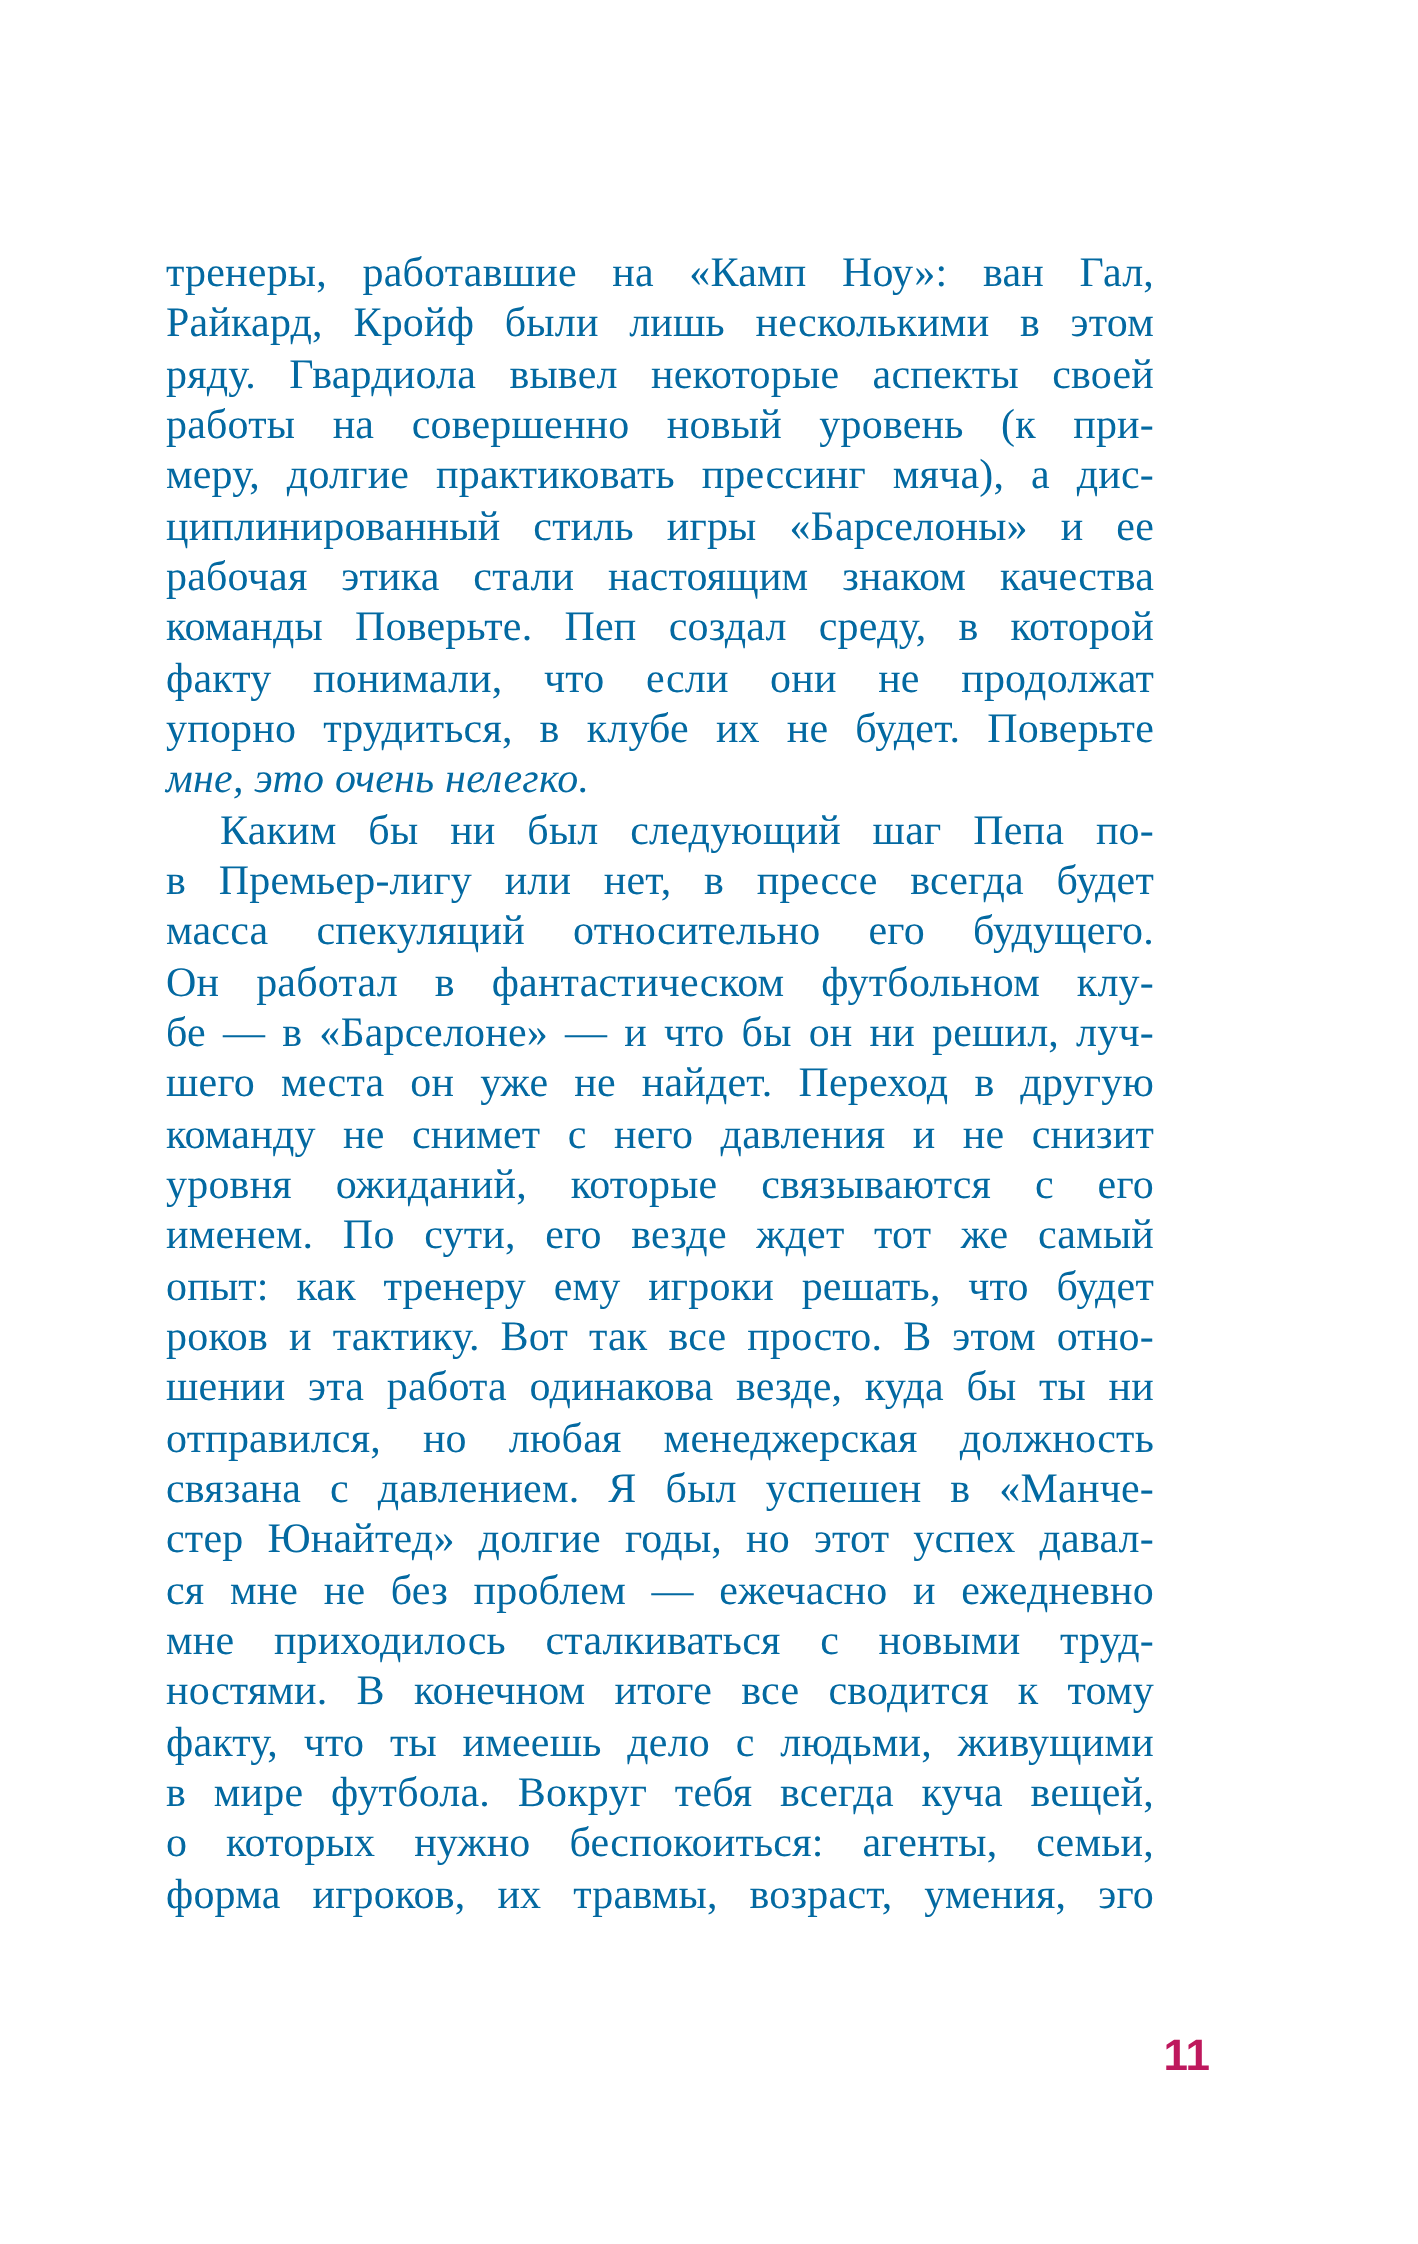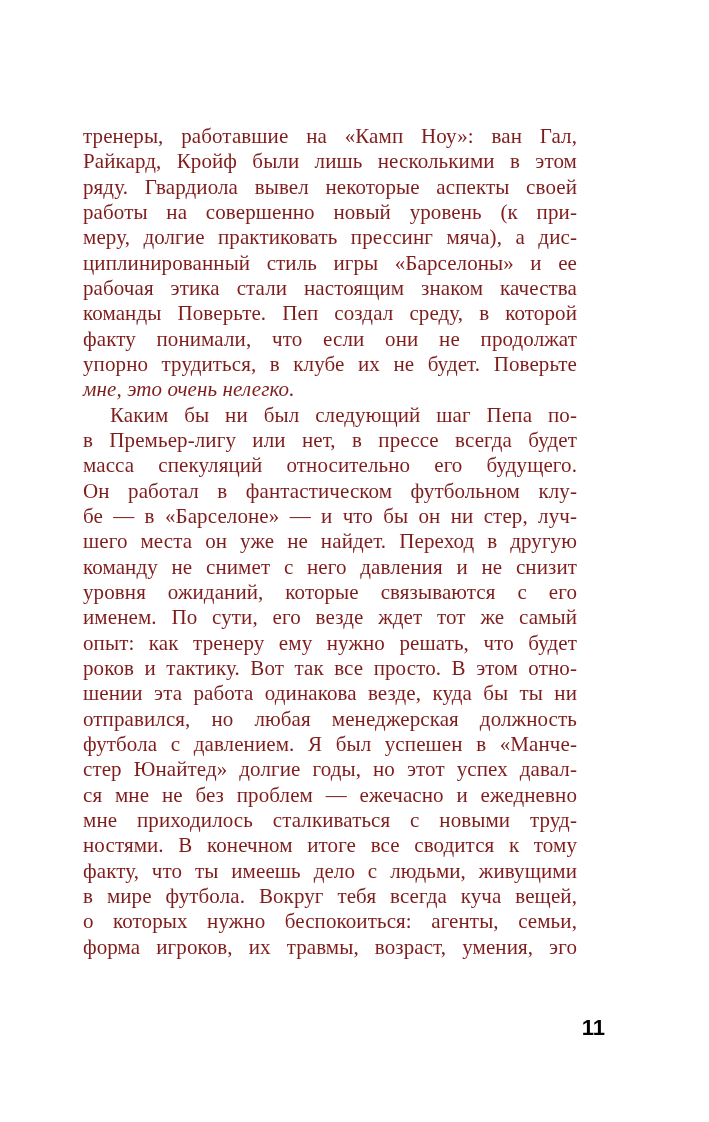--- a/index.html
+++ b/index.html
@@ -13,21 +13,21 @@
     height: 1122px;
     background: #ffffff;
     overflow: hidden;
     font-family: "Liberation Serif", "DejaVu Serif", serif;
   }
   .text-block {
     position: absolute;
     left: 83px;
     top: 124px;
     width: 494px;
-    color: #7f1d1d;
+    color: #0369a1;
     font-size: 21px;
     line-height: 25.33px;
     letter-spacing: 0.1px;
   }
   .line {
     text-align: justify;
     text-align-last: justify;
     white-space: normal;
   }
   .line.last {
@@ -38,21 +38,21 @@
     text-indent: 27px;
   }
   .page-number {
     position: absolute;
     top: 1017px;
     right: 104px;
     font-family: "Liberation Sans", "DejaVu Sans", sans-serif;
     font-weight: 700;
     font-size: 22px;
     line-height: 22px;
-    color: #000000;
+    color: #be185d;
   }
 </style>
 </head>
 <body>
 
 <div class="book-page">
   <div class="text-block">
       <div class="line">тренеры, работавшие на «Камп Ноу»: ван Гал,</div>
       <div class="line">Райкард, Кройф были лишь несколькими в этом</div>
       <div class="line">ряду. Гвардиола вывел некоторые аспекты своей</div>
@@ -61,30 +61,30 @@
       <div class="line">циплинированный стиль игры «Барселоны» и ее</div>
       <div class="line">рабочая этика стали настоящим знаком качества</div>
       <div class="line">команды Поверьте. Пеп создал среду, в которой</div>
       <div class="line">факту понимали, что если они не продолжат</div>
       <div class="line">упорно трудиться, в клубе их не будет. Поверьте</div>
       <div class="line last">мне, это очень нелегко.</div>
       <div class="line indent">Каким бы ни был следующий шаг Пепа по-</div>
       <div class="line">в Премьер-лигу или нет, в прессе всегда будет</div>
       <div class="line">масса спекуляций относительно его будущего.</div>
       <div class="line">Он работал в фантастическом футбольном клу-</div>
-      <div class="line">бе — в «Барселоне» — и что бы он ни стер, луч-</div>
+      <div class="line">бе — в «Барселоне» — и что бы он ни решил, луч-</div>
       <div class="line">шего места он уже не найдет. Переход в другую</div>
       <div class="line">команду не снимет с него давления и не снизит</div>
       <div class="line">уровня ожиданий, которые связываются с его</div>
       <div class="line">именем. По сути, его везде ждет тот же самый</div>
-      <div class="line">опыт: как тренеру ему нужно решать, что будет</div>
+      <div class="line">опыт: как тренеру ему игроки решать, что будет</div>
       <div class="line">роков и тактику. Вот так все просто. В этом отно-</div>
       <div class="line">шении эта работа одинакова везде, куда бы ты ни</div>
       <div class="line">отправился, но любая менеджерская должность</div>
-      <div class="line">футбола с давлением. Я был успешен в «Манче-</div>
+      <div class="line">связана с давлением. Я был успешен в «Манче-</div>
       <div class="line">стер Юнайтед» долгие годы, но этот успех давал-</div>
       <div class="line">ся мне не без проблем — ежечасно и ежедневно</div>
       <div class="line">мне приходилось сталкиваться с новыми труд-</div>
       <div class="line">ностями. В конечном итоге все сводится к тому</div>
       <div class="line">факту, что ты имеешь дело с людьми, живущими</div>
       <div class="line">в мире футбола. Вокруг тебя всегда куча вещей,</div>
       <div class="line">о которых нужно беспокоиться: агенты, семьи,</div>
       <div class="line">форма игроков, их травмы, возраст, умения, эго</div>
     </div>
   <div class="page-number">11</div>

